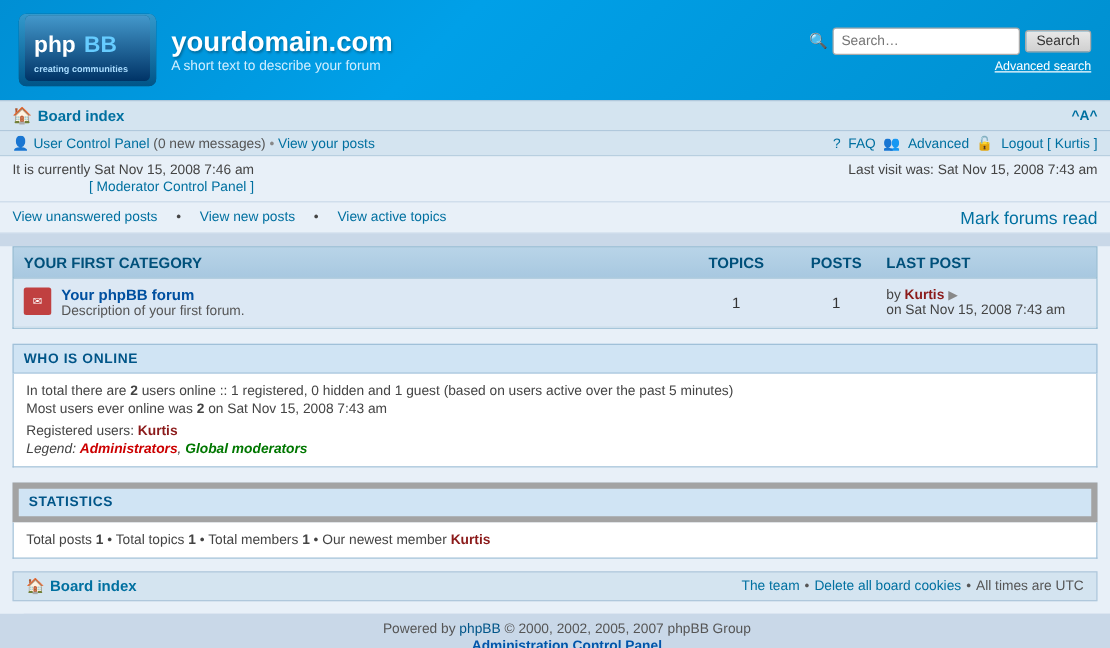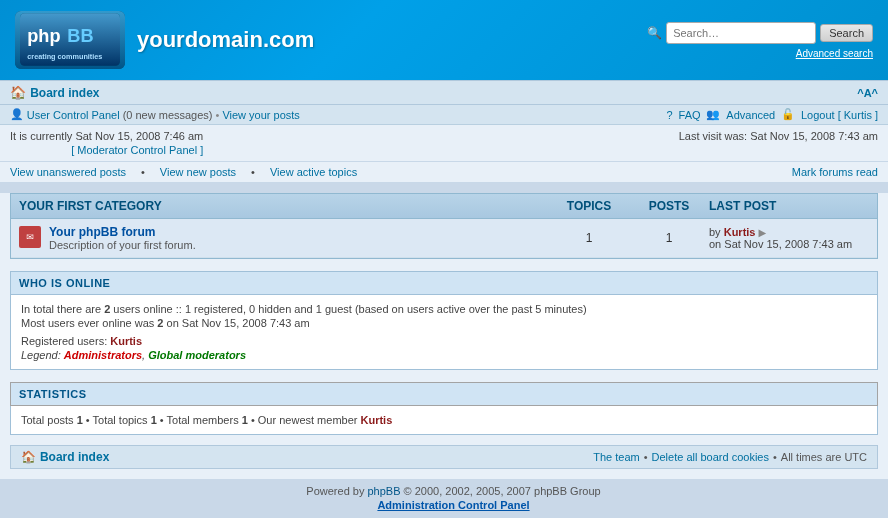--- a/index.html
+++ b/index.html
@@ -193,20 +193,21 @@
             </linearGradient>
           </defs>
           <text x="8" y="32" font-family="Arial Black, Arial" font-weight="900" font-size="20" fill="white">php</text>
           <text x="52" y="32" font-family="Arial Black, Arial" font-weight="900" font-size="20" fill="#66ccff">BB</text>
           <text x="8" y="50" font-family="Arial" font-size="8" fill="#aaddff">creating communities</text>
         </svg>
       </div>
     </div>
     <div id="logo-title">
       <h1>yourdomain.com</h1>
+      <p>A short text to describe your forum</p>
     </div>
   </div>
   <div id="search-area">
     <div id="search-box">
       <span style="color:white;font-size:12px;">🔍</span>
       <input type="text" id="search-input" style="width: 150px; height: 22px; border: 1px solid rgb(170, 170, 170); border-radius: 3px; padding: 2px 6px; font-size: 11px; color: rgb(153, 153, 153);" placeholder="Search…">
       <button id="search-btn" style="background:linear-gradient(to bottom,#e8e8e8,#d0d0d0);border:1px solid #aaa;border-radius:3px;padding:2px 8px;font-size:11px;cursor:pointer;color:#333;">Search</button>
     </div>
     <div id="advanced-search" style="color:white;font-size:10px;text-decoration:underline;cursor:pointer;text-align:right;">Advanced search</div>
   </div>
@@ -249,21 +250,21 @@
 </div>
 
 <div id="links-bar" style="background:#e8f0f8;padding:4px 10px;display:flex;justify-content:space-between;align-items:center;border-bottom:1px solid #c8d8e8;">
   <div id="links-left" style="display:flex;gap:15px;align-items:center;font-size:11px;color:#444;">
     <a href="#" style="color:#0070a0;text-decoration:none;">View unanswered posts</a>
     <span>•</span>
     <a href="#" style="color:#0070a0;text-decoration:none;">View new posts</a>
     <span>•</span>
     <a href="#" style="color:#0070a0;text-decoration:none;">View active topics</a>
   </div>
-  <a href="#" style="color:#0070a0;text-decoration:none;font-size:11px;">Mark forums read</a>
+  <a href="#" style="color:#0070a0;text-decoration:none;font-size:14px;">Mark forums read</a>
 </div>
 
 <div id="main" style="background:#e8f0f8;padding:0 10px 10px;">
 
   <div class="category-header" style="background:linear-gradient(to bottom,#b8d4e8,#a8c8e0);color:#00507a;font-weight:bold;font-size:12px;padding:5px 8px;margin-top:10px;border:1px solid #90b8d0;display:grid;grid-template-columns:1fr 80px 80px 160px;align-items:center;">
     <span>YOUR FIRST CATEGORY</span>
     <span style="text-align:center;">TOPICS</span>
     <span style="text-align:center;">POSTS</span>
     <span>LAST POST</span>
   </div>
@@ -297,21 +298,21 @@
     </div>
     <div style="margin-bottom:2px;">
       Registered users: <a href="#" style="color:#8b1a1a;font-weight:bold;text-decoration:none;">Kurtis</a>
     </div>
     <div style="font-style:italic;">
       Legend: <a href="#" style="color:#cc0000;font-weight:bold;text-decoration:none;font-style:italic;">Administrators</a>,
       <a href="#" style="color:#007700;font-weight:bold;text-decoration:none;font-style:italic;">Global moderators</a>
     </div>
   </div>
 
-  <div class="section-header" style="background:#d0e4f4;color:#005588;font-weight:bold;font-size:11px;padding:5px 8px;margin-top:12px;border:1px solid #a3a3a3;text-transform:uppercase;letter-spacing:0.5px;">STATISTICS</div>
+  <div class="section-header" style="background:#d0e4f4;color:#005588;font-weight:bold;font-size:11px;padding:5px 8px;margin-top:12px;border:5px solid #a3a3a3;text-transform:uppercase;letter-spacing:0.5px;">STATISTICS</div>
   <div class="section-body" style="background:white;border:1px solid #a0c0d8;border-top:none;padding:8px 10px;font-size:11px;color:#444;">
     <div>
       Total posts <strong>1</strong> • Total topics <strong>1</strong> • Total members <strong>1</strong> • Our newest member <a href="#" style="color:#8b1a1a;font-weight:bold;text-decoration:none;">Kurtis</a>
     </div>
   </div>
 
   <div id="bottom-nav" style="background:#d4e4f0;border:1px solid #b0c8dc;padding:4px 10px;display:flex;align-items:center;justify-content:space-between;margin-top:10px;">
     <div id="bottom-nav-left" style="display:flex;align-items:center;gap:4px;color:#333;font-size:12px;">
       <span style="color:#0070a0;">🏠</span>
       <a href="#" style="color:#0070a0;text-decoration:none;font-weight:bold;font-size:12px;">Board index</a>

